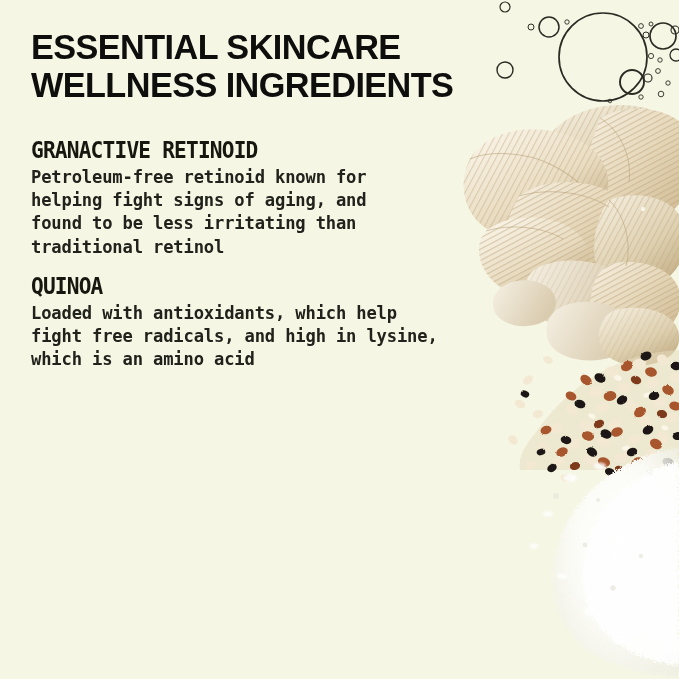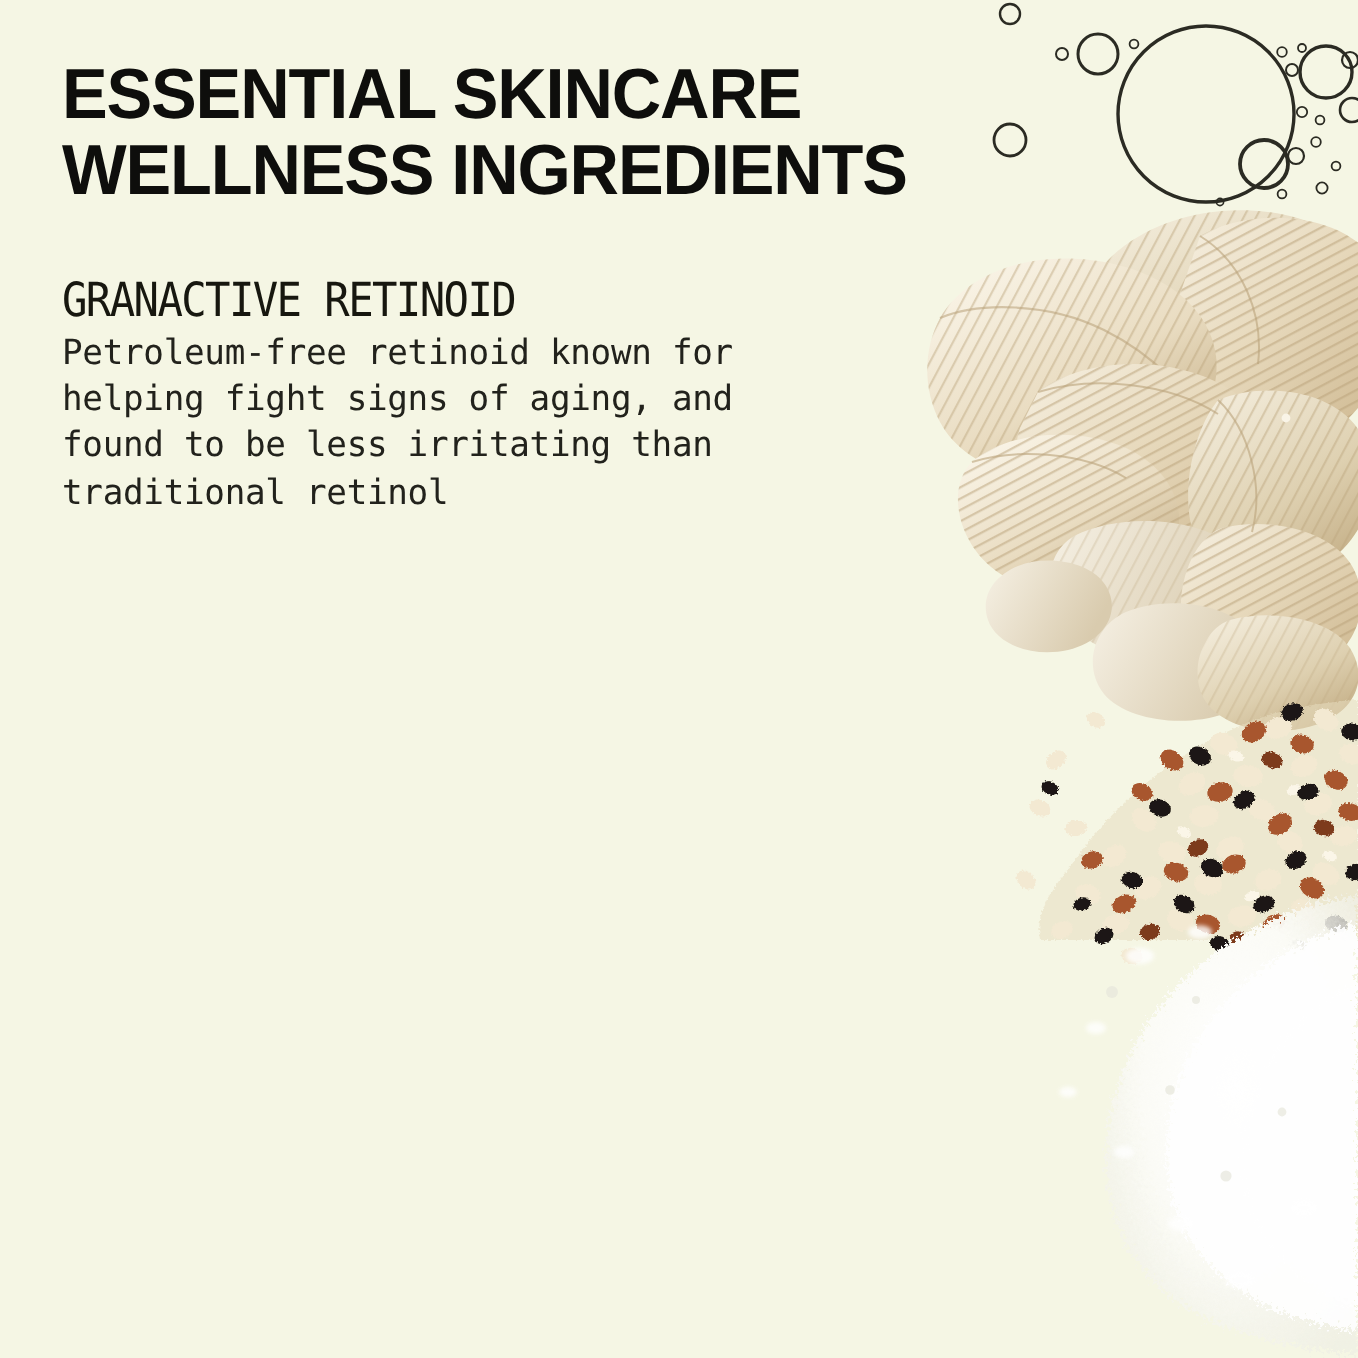--- a/index.html
+++ b/index.html
@@ -48,21 +48,21 @@
     white-space:pre-line;
   }
 
   .sections {
     position:absolute;
     left:31px;
     top:137px;
     width:626px;
   }
 
-  .section { margin-bottom:14px; }
+  .section { margin-bottom:14px;font-weight:bold; }
   .section.s-melatonin { margin-top:11px; }
 
   .sec-head {
     font-family:"DejaVu Sans Mono", monospace;
     font-size:23.5px;
     line-height:26px;
     letter-spacing:-0.9px;
     color:#17170f;
     transform:scaleX(0.90);
     transform-origin:left center;
@@ -375,16 +375,22 @@
 
     <section class="section s-retinoid">
       <div class="sec-head">GRANACTIVE RETINOID</div>
       <div class="sec-body">Petroleum-free retinoid known for
 helping fight signs of aging, and
 found to be less irritating than
 traditional retinol</div>
     </section>
 
 
+    <section class="section s-quinoa">
+      <div class="sec-head">QUINOA</div>
+      <div class="sec-body">Loaded with antioxidants, which help
+fight free radicals, and high in lysine,
+which is an amino acid</div>
+    </section>
 
 
   </div>
 </div>
 
 </body></html>

